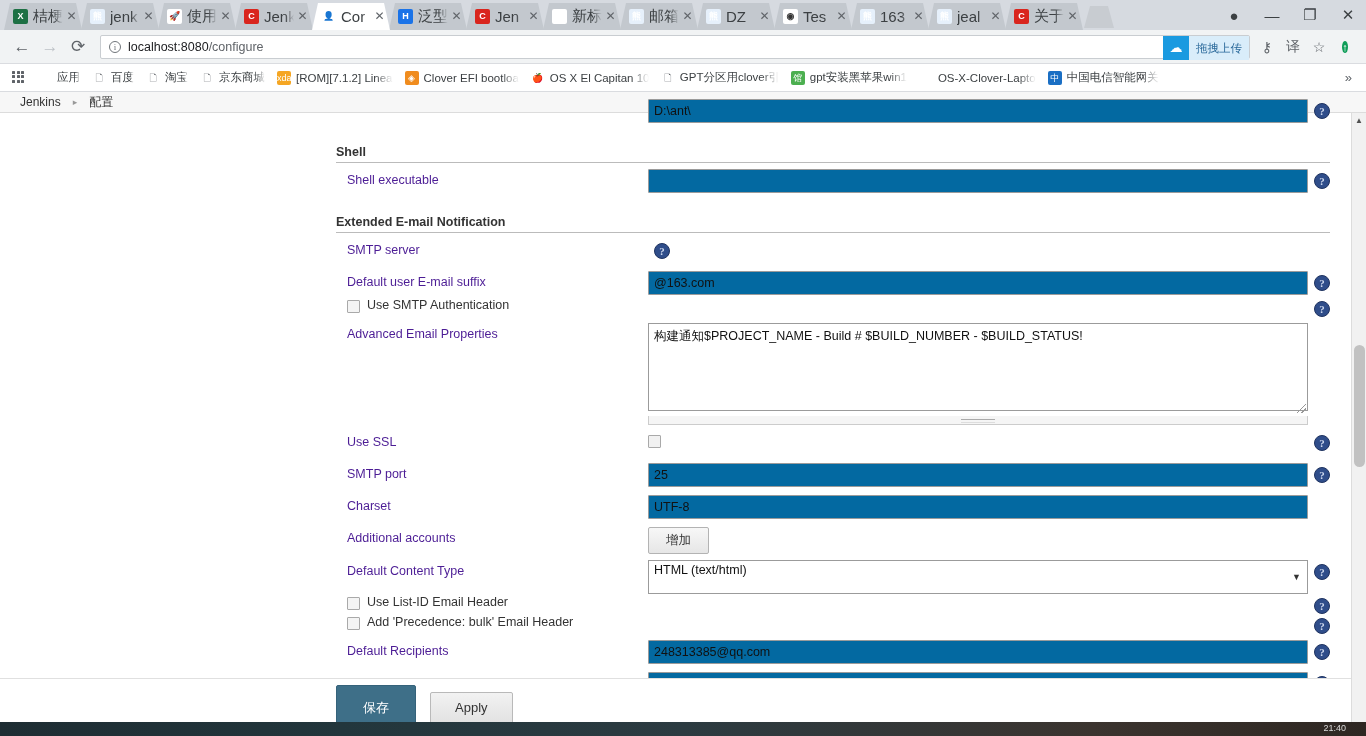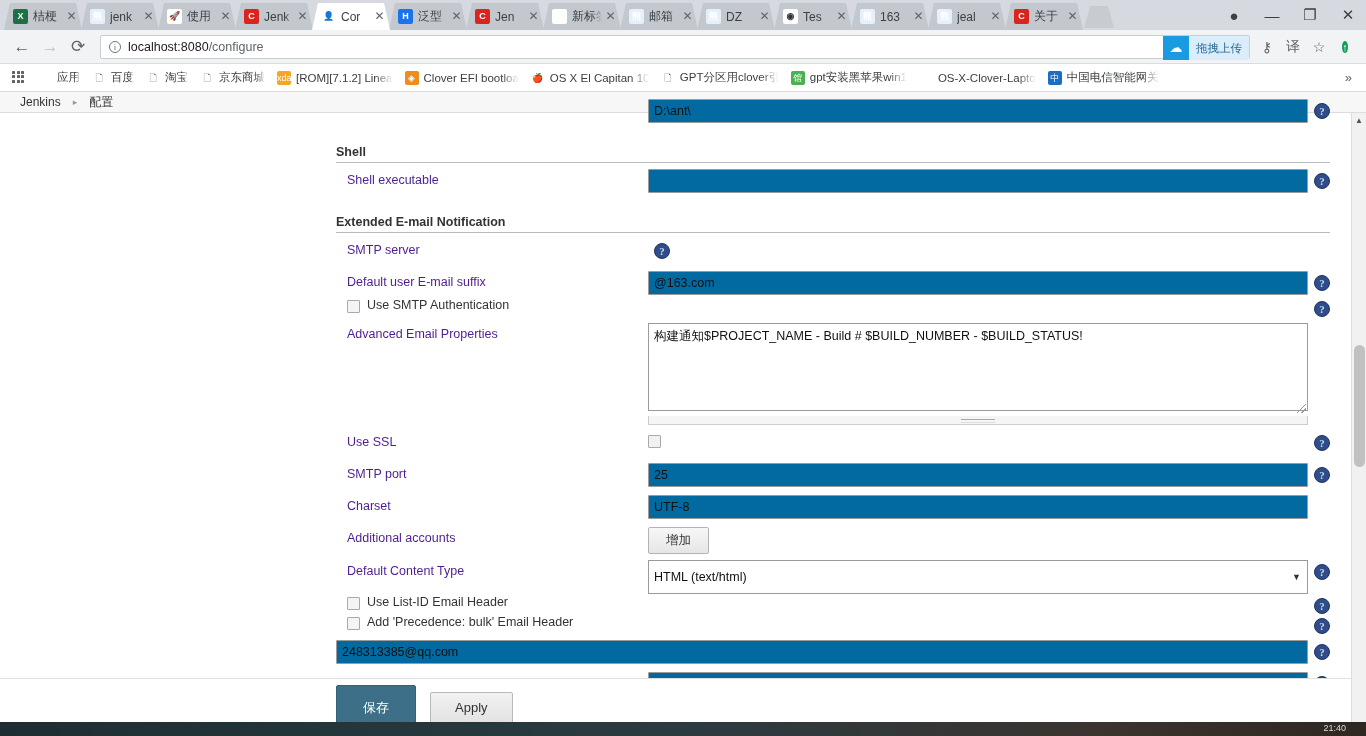--- a/index.html
+++ b/index.html
@@ -45,21 +45,21 @@
     border-radius: 2px;
     margin-right: 5px;
     font-size: 9px; line-height: 15px; text-align: center;
     color: #fff; font-weight: bold;
     overflow: hidden;
   }
   .tab .tab-title {
     flex: 1 1 auto;
     white-space: nowrap;
     overflow: hidden;
-    font-size: 12px;
+    font-size: 15px;
     mask-image: linear-gradient(to right, #000 70%, transparent 100%);
     -webkit-mask-image: linear-gradient(to right, #000 70%, transparent 100%);
   }
   .tab .tab-close {
     flex: 0 0 13px; width:13px; height:13px;
     font-size: 12px; line-height: 12px; text-align:center;
     color:#5f6368; margin-left:2px;
   }
   .newtab-btn {
     width: 30px; height: 22px; margin-left: 2px; margin-bottom:2px;
@@ -309,21 +309,21 @@
     line-height: 15px;
   }
   .sel {
     width: 100%;
     height: 26px;
     border: 1px solid #9b9b9b;
     background: #fff;
     font-size: 12.5px;
     color: #111;
     padding: 16px 5px;
-    display: flex; align-items: center;
+    display: flex; align-items: flex-end;
     position: relative;
   }
   .sel .arrow {
     position: absolute; right: 6px; top: 50%;
     transform: translateY(-50%);
     font-size: 9px; color: #333;
   }
   .faded { opacity: 0.30; }
 
   #action-bar {
@@ -644,20 +644,21 @@
               <div style="flex: 1 1 auto;"></div>
               <div class="helpicon">?</div>
             </div>
             <div class="cbrow" style="position: relative;">
               <div class="cbbox"></div>
               <div class="cblabel">Add 'Precedence: bulk' Email Header</div>
               <div style="flex: 1 1 auto;"></div>
               <div class="helpicon">?</div>
             </div>
             <div class="row" style="margin-top: 6px;">
+              <div class="lbl">Default Recipients</div>
               <div class="ctl"><input class="txt" type="text" value="248313385@qq.com" style=""></div>
               <div class="helpicon">?</div>
             </div>
             <div class="row" style="margin-top: 6px;">
               <div class="lbl">Reply To List</div>
               <div class="ctl"><input class="txt" type="text" style=""></div>
               <div class="helpicon">?</div>
             </div>
             <div class="row" style="margin-top: 6px;">
               <div class="lbl faded">Emergency reroute</div>

